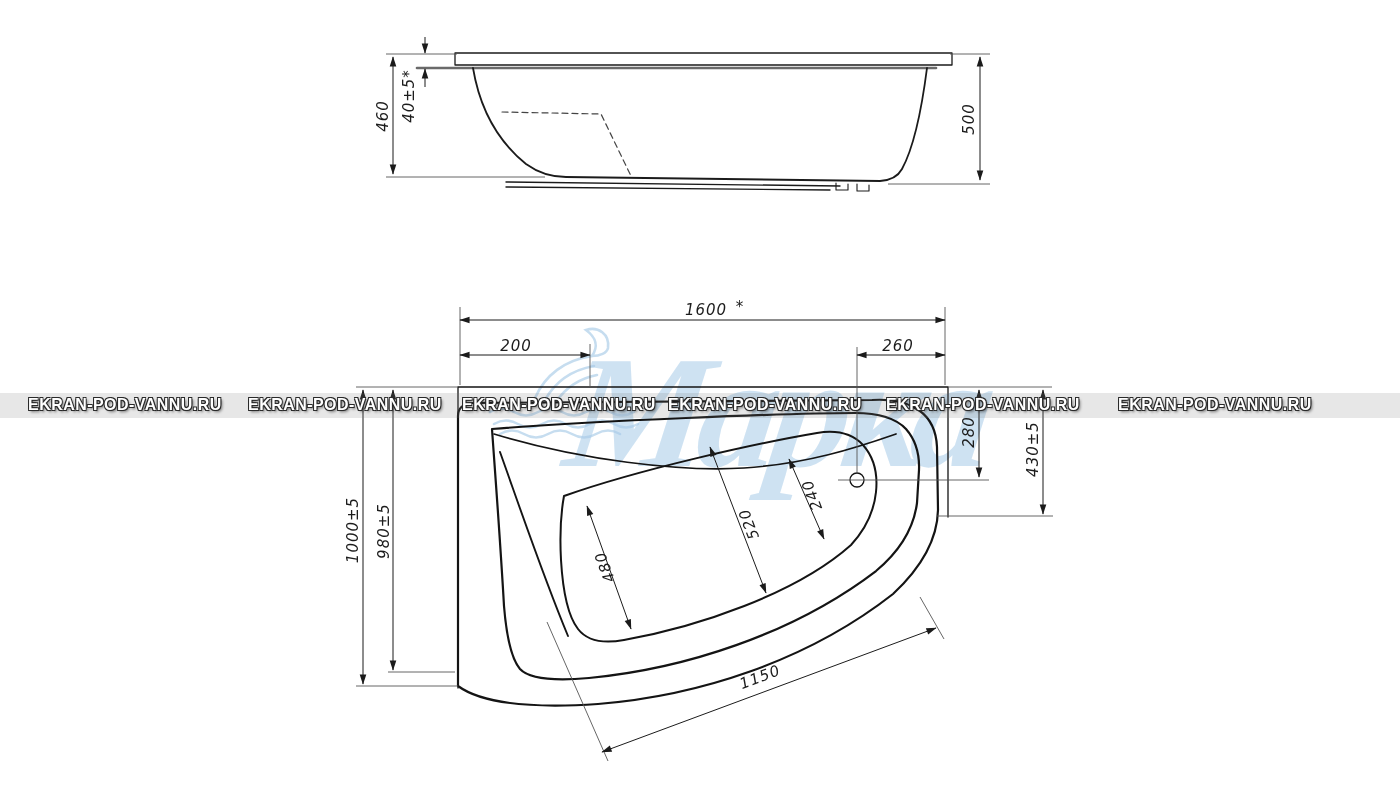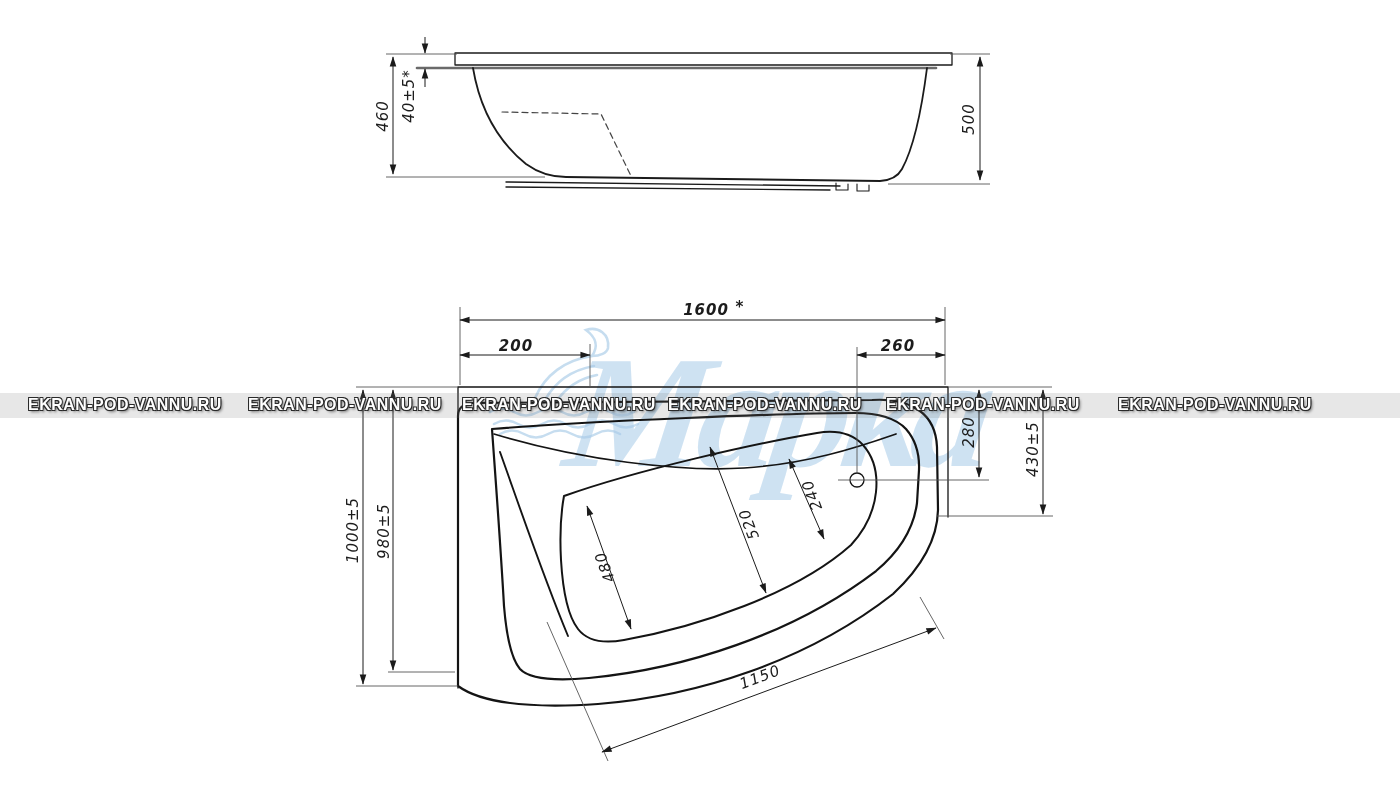--- a/index.html
+++ b/index.html
@@ -25,21 +25,21 @@
     font-family:"Liberation Sans",sans-serif;transform:scaleX(.94);
     transform-origin:left center;
     text-shadow:-1px -1px 0 #2a2a2a,1px -1px 0 #2a2a2a,-1px 1px 0 #2a2a2a,
                  1px 1px 0 #2a2a2a,2px 2px 3px rgba(0,0,0,.55);
   }
   .dim{
     position:absolute;z-index:4;font-family:"DejaVu Sans",sans-serif;
     font-style:italic;font-size:15px;color:#1c1c1c;letter-spacing:1px;
     white-space:nowrap;
   }
-  .r0  {transform:translate(-50%,-50%);font-weight:bold;}
+  .r0  {transform:translate(-50%,-50%);}
   .r90 {transform:translate(-50%,-50%) rotate(-90deg);}
   .r111{transform:translate(-50%,-50%) rotate(-111deg);}
   .r21 {transform:translate(-50%,-50%) rotate(-21deg);}
 </style>
 </head>
 <body>
 
 <div class="stage">
 
   <div class="brand-wm">Марка</div>

